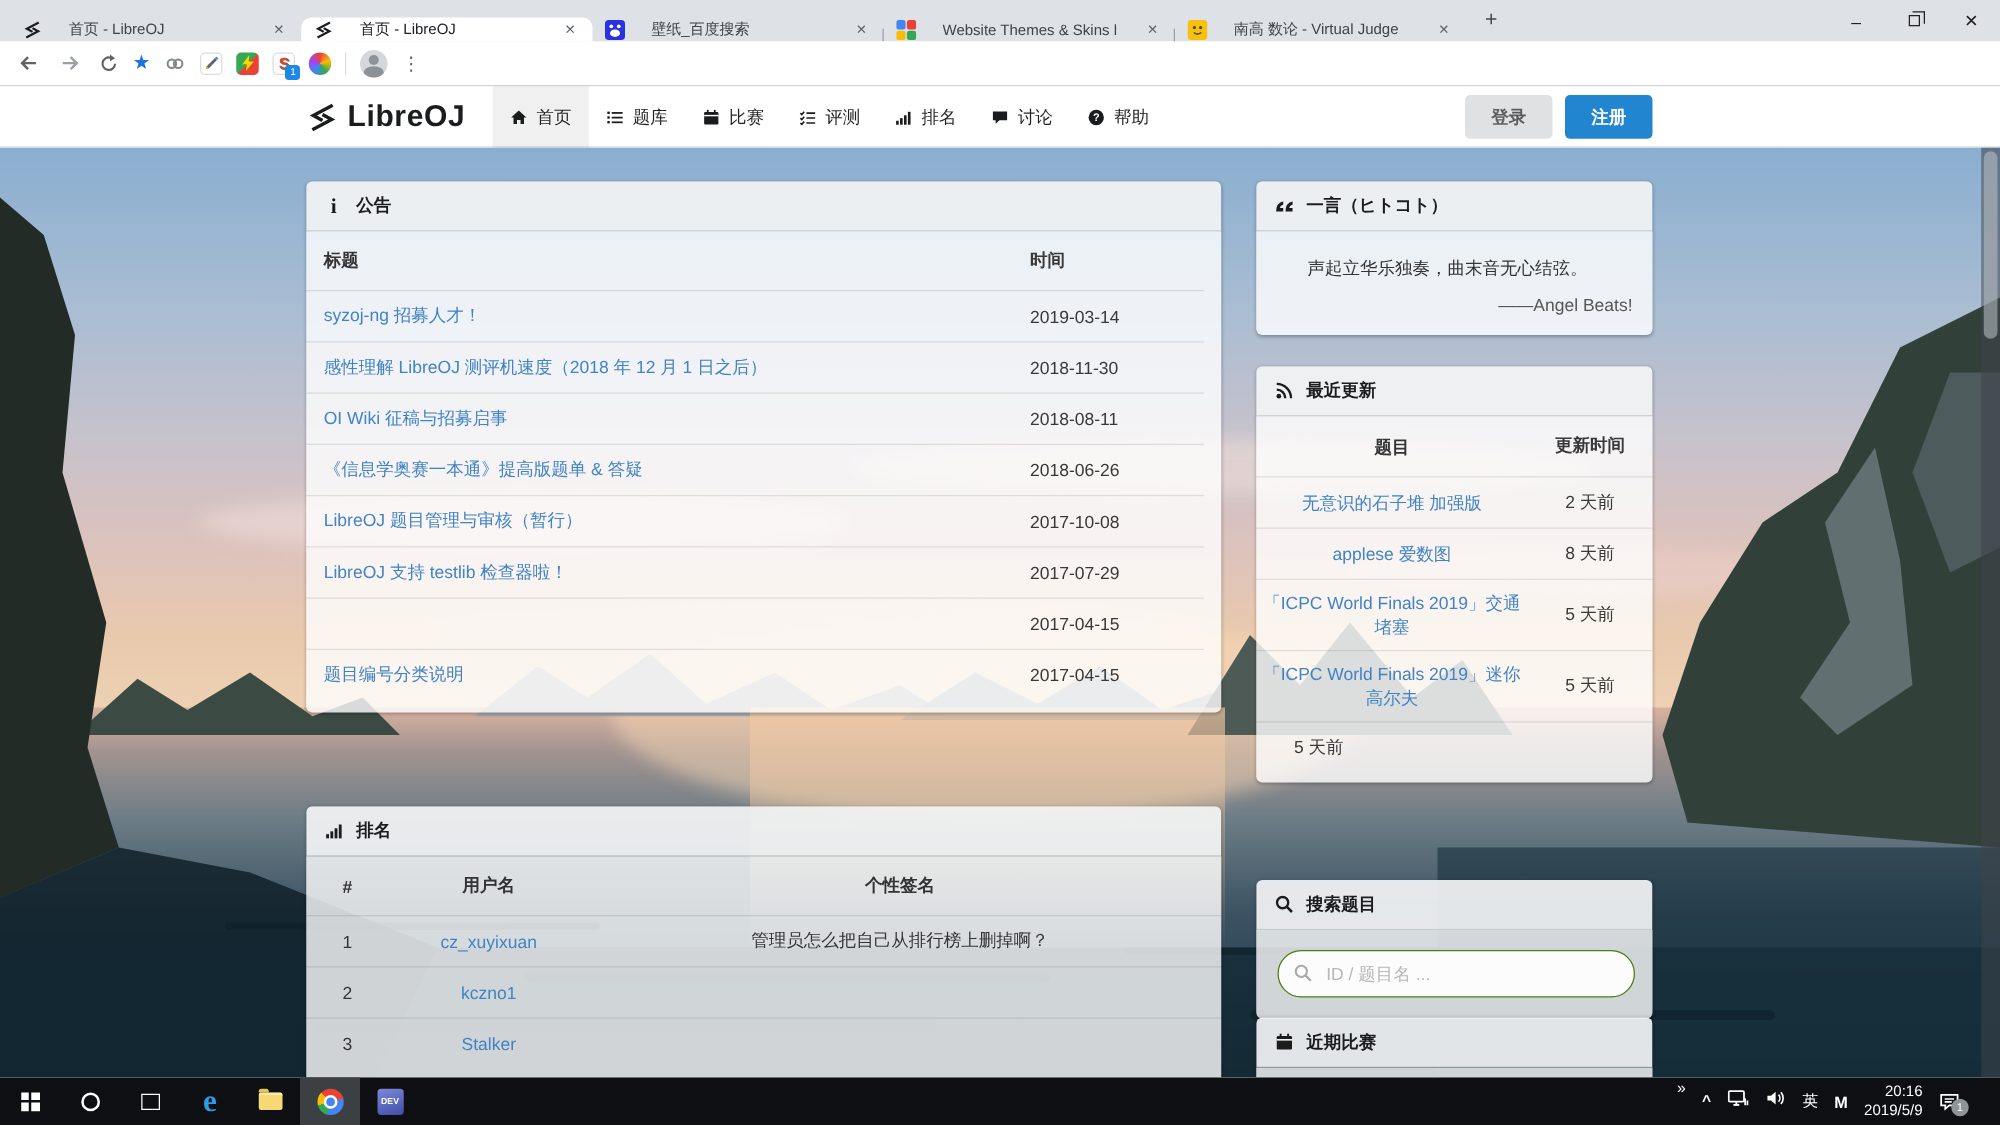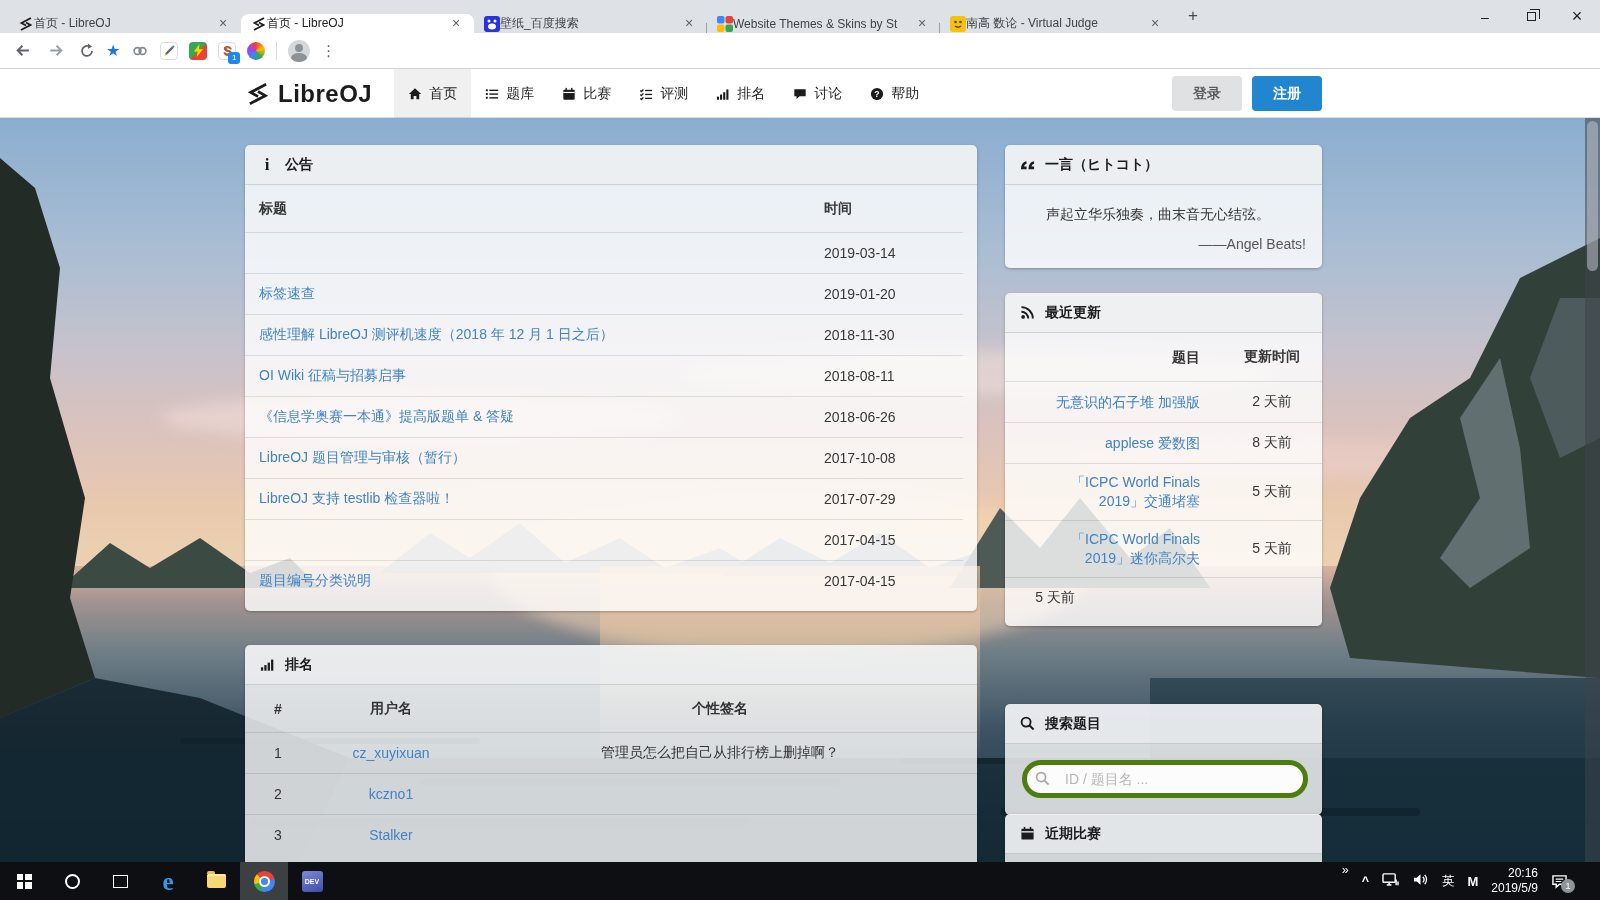--- a/index.html
+++ b/index.html
@@ -1,21 +1,21 @@
 <!DOCTYPE html>
 <html style="--accent: #2185d0;"><head>
 <meta charset="utf-8">
 <style>
   * { margin:0; padding:0; box-sizing:border-box; }
   html,body { width:1600px; height:900px; overflow:hidden; font-family:"Liberation Sans","DejaVu Sans",sans-serif; }
   body { position:relative; background:#dee1e6; }
 
   
   .tabstrip { position:absolute; left:0; top:0; width:1600px; height:33px; background:#dee1e6; display:flex; align-items:flex-end; padding-left:8px; }
-  .tab { width:233px; height:19px; display:flex; align-items:center; gap:0; padding:0 10px; font-size:12px; color:#3f4346; position:relative; cursor:pointer; }
+  .tab { width:233px; height:19px; display:flex; align-items:center; gap:21px; padding:0 10px; font-size:12px; color:#3f4346; position:relative; cursor:pointer; }
   .tab .t-title { flex:1; white-space:nowrap; overflow:hidden; }
   .tab .t-close { width:16px; height:16px; line-height:15px; text-align:center; color:#5f6368; font-size:14px; border-radius:50%; }
   .tab.active { background:#fff; border-radius:8px 8px 0 0; color:#202124; }
   .tab.divider::after { content:""; position:absolute; right:0; top:9px; height:15px; width:1px; background:#9aa0a6; }
   .favicon { width:16px; height:16px; flex:0 0 16px; }
   .newtab-btn { width:28px; height:28px; margin:0 0 2px 6px; text-align:center; line-height:26px; font-size:17px; color:#45494d; border-radius:50%; }
   .wincontrols { position:absolute; right:0; top:0; height:33px; display:flex; }
   .winbtn { width:46px; height:33px; display:flex; align-items:center; justify-content:center; color:#202124; font-size:14px; }
   .restore-glyph { width:9px; height:9px; border:1px solid #202124; position:relative; background:transparent; }
   .restore-glyph::before { content:""; position:absolute; left:2px; top:-4px; width:9px; height:9px; border:1px solid #202124; border-left:none; border-bottom:none; }
@@ -72,27 +72,27 @@
   .rk-sig  { flex:1; text-align:center; color:#333; }
 
   
   .quote-body { padding:14px 14px 16px; color:#333; }
   .quote-text { padding:5px 0 0 27px; line-height:20px; }
   .quote-src { text-align:right; padding:12px 2px 0 0; color:#555; }
 
   
   .rc-colhead { display:flex; align-items:center; height:48px; font-weight:bold; color:#333; }
   .rc-row { display:flex; align-items:center; min-height:41px; border-top:1px solid rgba(0,0,0,.1); padding:9px 0; }
-  .rc-title { width:217px; text-align:right; line-height:19px; padding:0 22px; }
+  .rc-title { width:217px; text-align:center; line-height:19px; padding:0 0; }
   .rc-time { width:100px; text-align:center; color:#383838; }
 
   
   .search-body { padding:16px 14px 17px 17px; }
   .search-pill { position:relative; height:38px; }
-  .search-pill input { width:286px; height:38px; border:5px solid #4d7c0f; border-radius:19px; background:rgba(255,255,255,.92); padding:0 14px 0 38px; font-size:14px; font-family:inherit; color:#333; outline:none; }
+  .search-pill input { width:286px; height:38px; border:1px solid #4d7c0f; border-radius:19px; background:rgba(255,255,255,.92); padding:0 14px 0 38px; font-size:14px; font-family:inherit; color:#333; outline:none; }
   .search-pill input::placeholder { color:#b7b7b7; }
   .pill-icon { position:absolute; left:13px; top:11px; }
 
   
   .taskbar { position:absolute; left:0; top:862px; width:1600px; height:38px; background:#0d0f12; display:flex; align-items:stretch; color:#fff; }
   .tb-left { display:flex; }
   .task-btn { width:48px; display:flex; align-items:center; justify-content:center; }
   .task-btn.app-active { background:#3d4043; }
   .win-logo { width:15px; height:15px; display:grid; grid-template-columns:1fr 1fr; grid-template-rows:1fr 1fr; gap:2px; }
   .win-logo span { background:#fff; }
@@ -368,25 +368,22 @@
     <div class="panel-h">
       <span class="ph-icon info-i">i</span>
       <span>公告</span>
     </div>
     <div class="panel-b" style="padding:0 14px 0 0;">
       <div class="t-colhead">
         <div class="ann-title">标题</div>
         <div class="ann-time">时间</div>
       </div>
       <div class="t-row">
+        <a class="ann-title link">syzoj-ng 招募人才！</a>
         <div class="ann-time">2019-03-14</div>
-      </div>
-      <div class="t-row">
-        <a class="ann-title link">标签速查</a>
-        <div class="ann-time">2019-01-20</div>
       </div>
       <div class="t-row">
         <a class="ann-title link">感性理解 LibreOJ 测评机速度（2018 年 12 月 1 日之后）</a>
         <div class="ann-time">2018-11-30</div>
       </div>
       <div class="t-row">
         <a class="ann-title link">OI Wiki 征稿与招募启事</a>
         <div class="ann-time">2018-08-11</div>
       </div>
       <div class="t-row">

